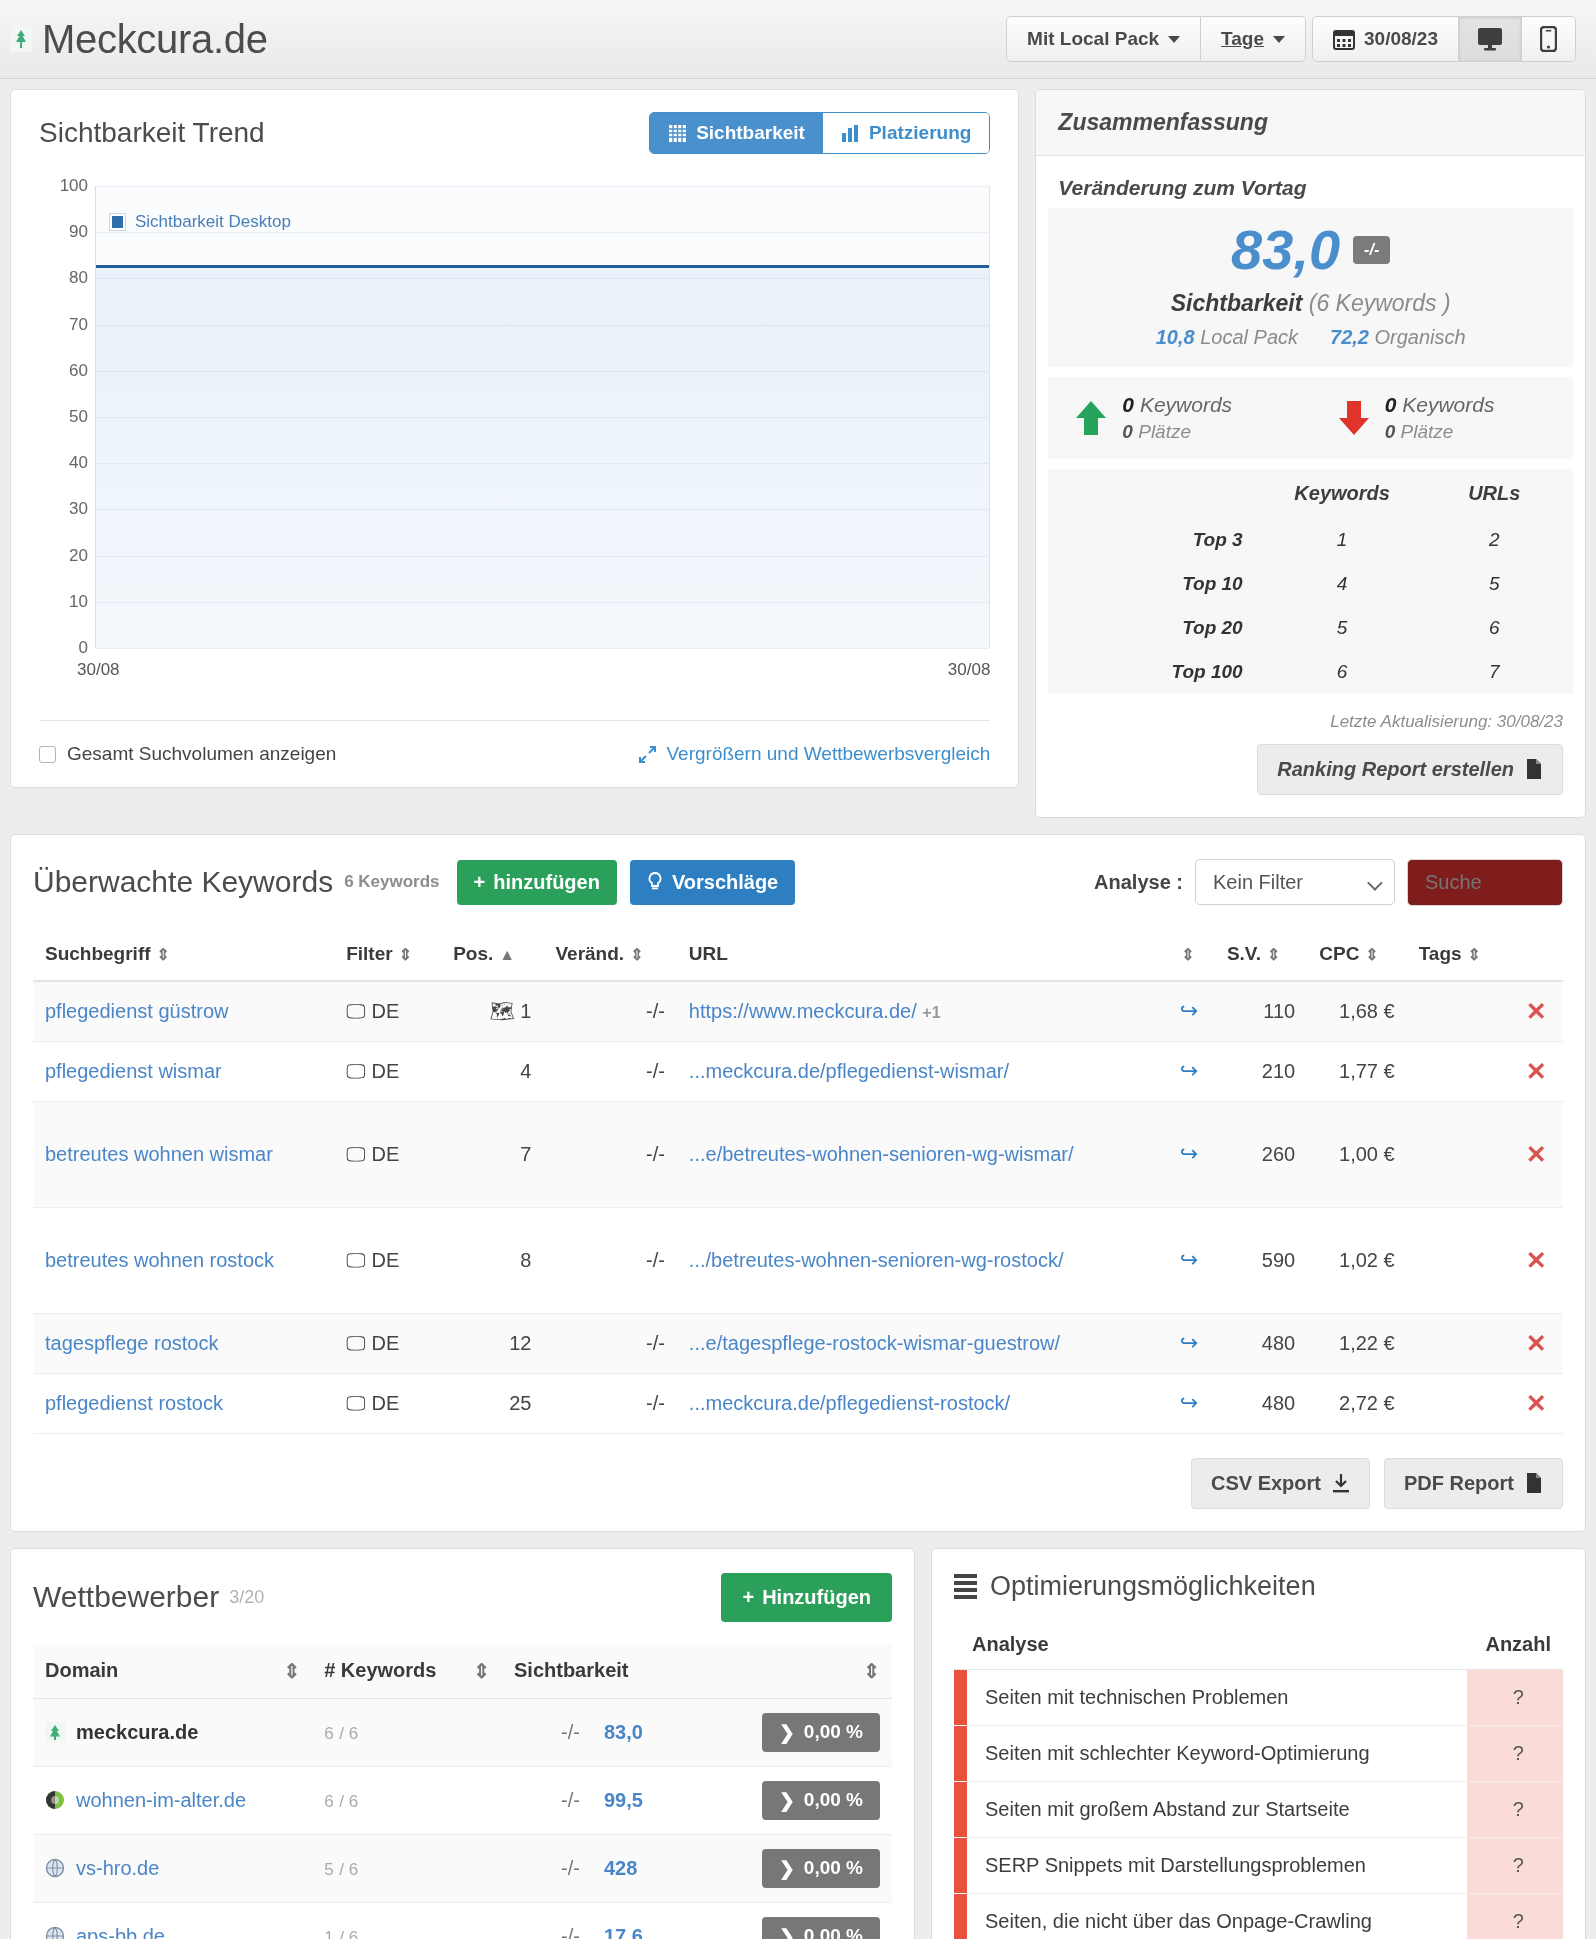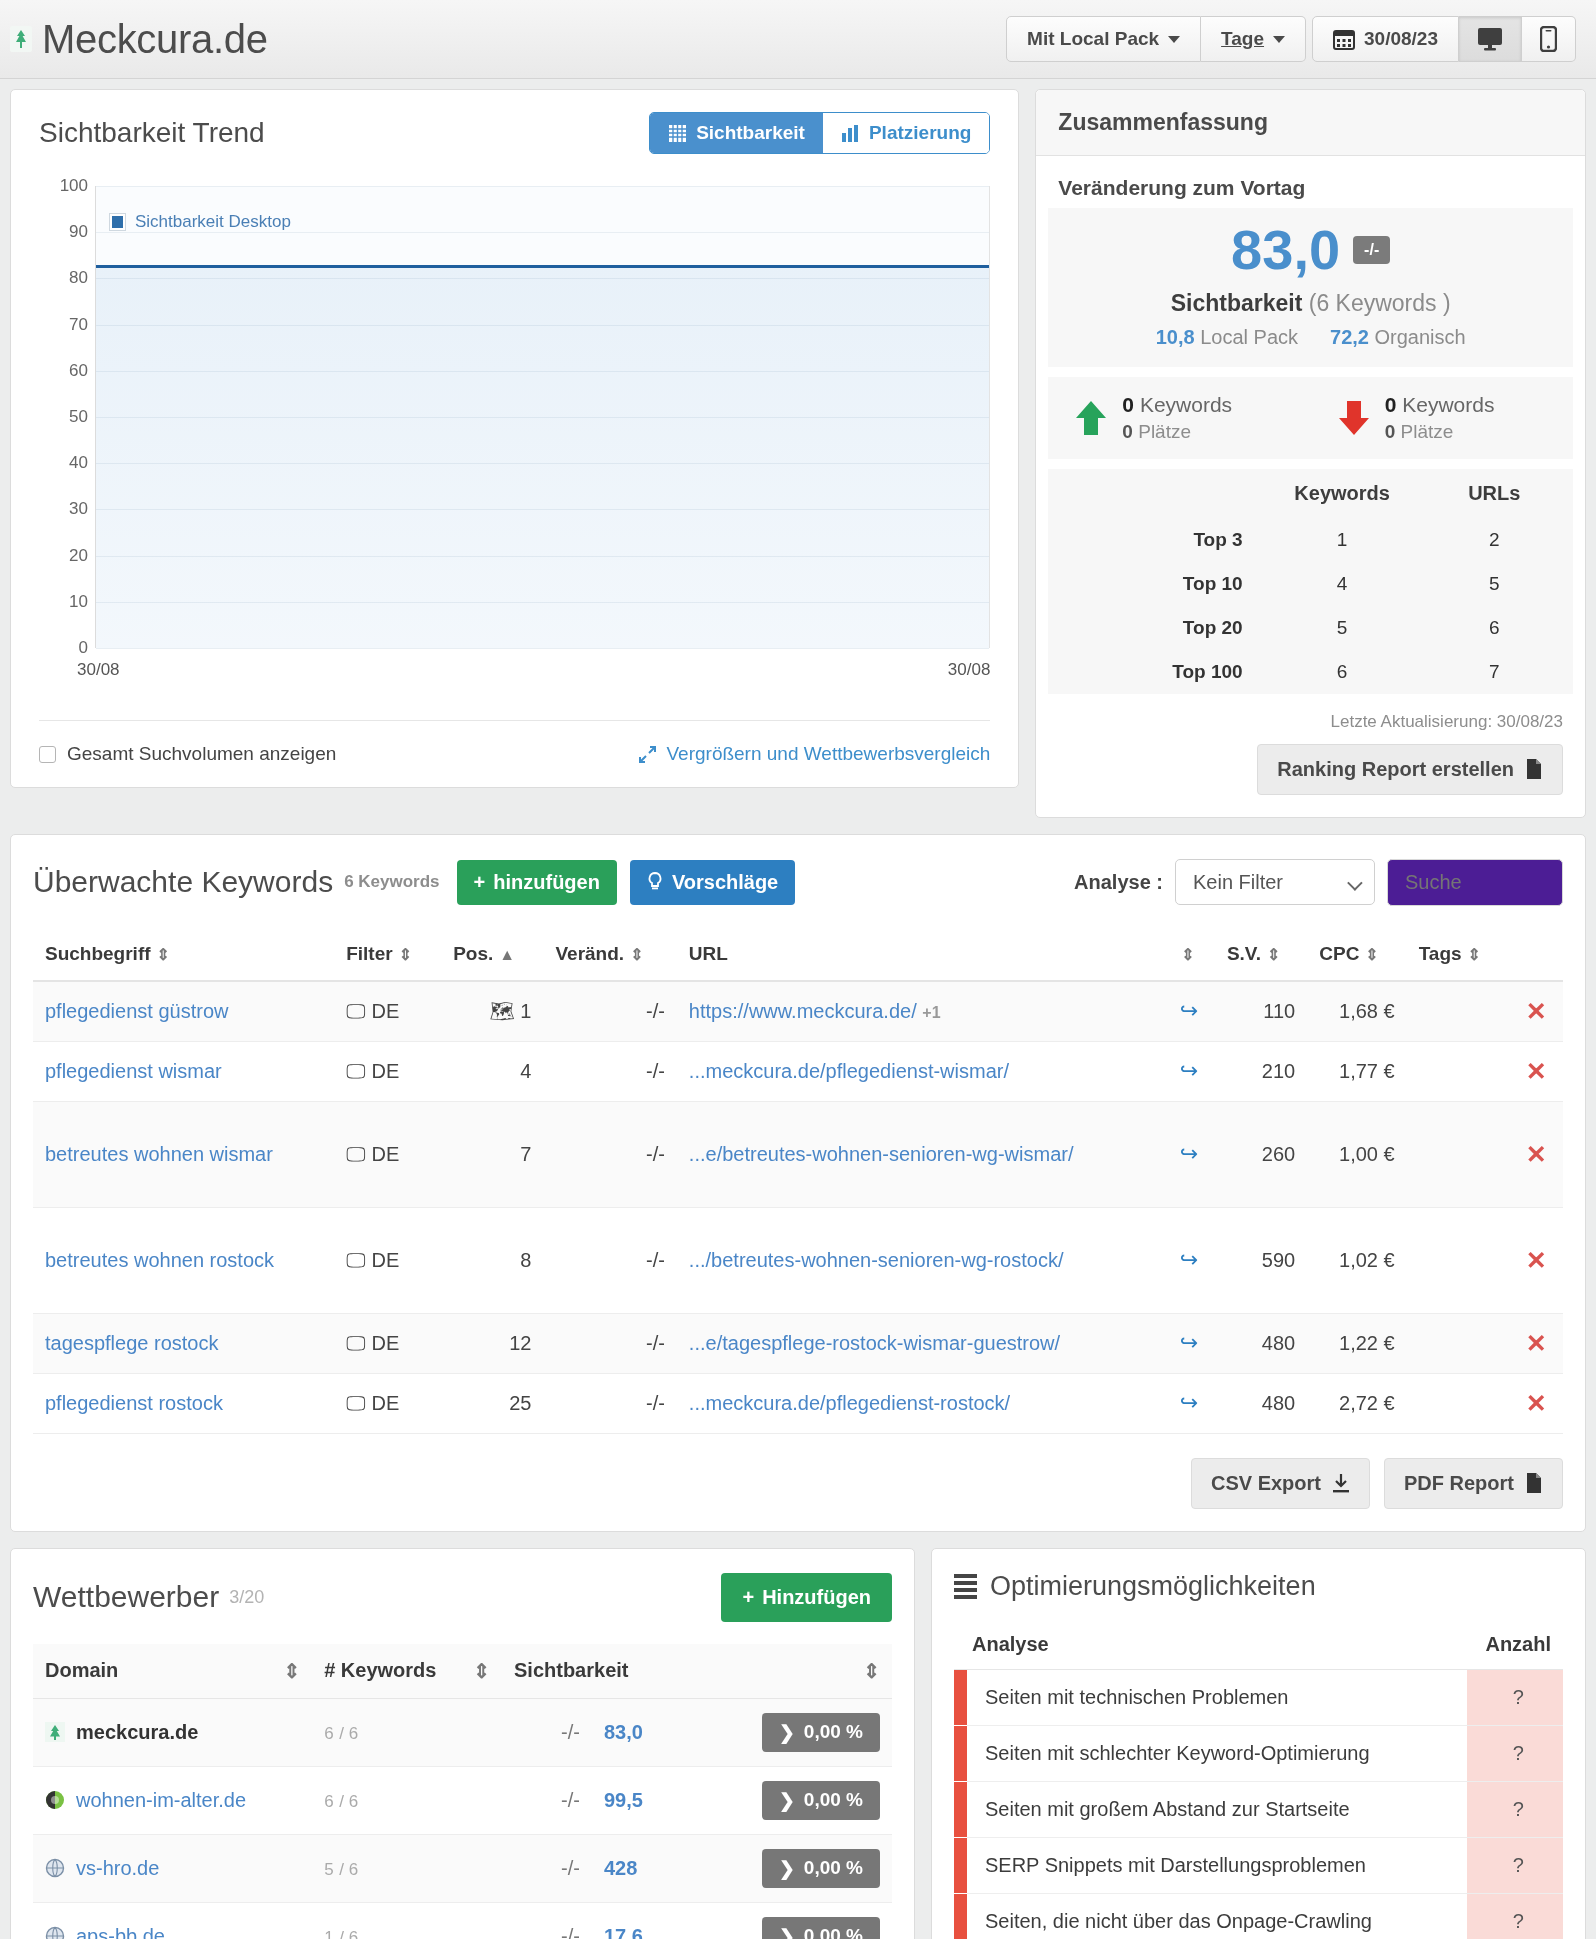--- a/index.html
+++ b/index.html
@@ -93,21 +93,21 @@
 
   .chart-foot {
     display:flex; align-items:center; margin:34px 28px 0 28px;
     border-top:1px solid #e6e6e6; padding-top:22px;
   }
   .cb-row { display:flex; align-items:center; gap:11px; font-size:19px; color:#444; cursor:pointer; }
   .cbox { width:17px;height:17px;border:1px solid #b5b5b5;border-radius:3px;background:#fff; }
   .zoomlink { margin-left:auto; display:flex; align-items:center; gap:9px; font-size:19px; color:#3d8ecb; cursor:pointer; }
 
   
-  .sum-panel { width:563px; }
+  .sum-panel { width:563px;font-style:italic; }
   .sum-head { background:#f7f7f7; border-bottom:1px solid #e2e2e2; padding:19px 22px; border-radius:5px 5px 0 0; }
   .sum-head-t { font-size:23px; font-weight:bold; color:#4a4a4a; }
   .sum-sub { font-size:21px; font-weight:bold; color:#4a4a4a; padding:20px 22px 8px 22px; }
   .big-box { background:#f7f7f7; margin:0 12px; padding:14px 0 18px 0; text-align:center; }
   .big-num-row { display:flex; align-items:center; justify-content:center; gap:13px; }
   .big-num { font-size:56px; font-weight:bold; color:#4a8fcc; line-height:1; }
   .badge-gray { background:#7b7b7b; color:#fff; font-size:16px; font-weight:bold; border-radius:4px; padding:5px 11px; }
   .sb-line { margin-top:12px; font-size:23px; color:#8b8b8b; }
   .sb-line b { color:#3d3d3d; font-weight:bold; }
   .sb-split { margin-top:9px; font-size:20px; color:#8b8b8b; display:flex; justify-content:center; gap:32px; }
@@ -155,22 +155,22 @@
     font-size:20px; color:#555; padding:11px 42px 11px 17px; width:200px;
     font-family:"Liberation Sans", sans-serif; cursor:pointer;
   }
   .sel-wrap { position:relative; }
   .sel-wrap::after {
     content:""; position:absolute; right:16px; top:50%; margin-top:-3px;
     width:9px; height:9px; border-right:2px solid #666; border-bottom:2px solid #666;
     transform:rotate(45deg) translateY(-2px); pointer-events:none;
   }
   .searchbox {
-    border:1px solid #d8d8d8; border-radius:5px; background:#4c1d95;
-    font-size:20px; color:#999; padding:11px 17px; width:176px;
+    border:1px solid #d8d8d8; border-radius:5px; background:#7f1d1d;
+    font-size:20px; color:#999; padding:11px 17px; width:156px;
     font-family:"Liberation Sans", sans-serif;
   }
 
   table.kwt { width:100%; border-collapse:collapse; margin-top:22px; }
   table.kwt th {
     font-size:19px; font-weight:bold; color:#3a3a3a;
     padding:15px 12px; text-align:left; border-bottom:2px solid #e4e4e4;
     white-space:nowrap;
   }
   table.kwt th .sort { color:#777; margin-left:6px; font-size:16px; }

